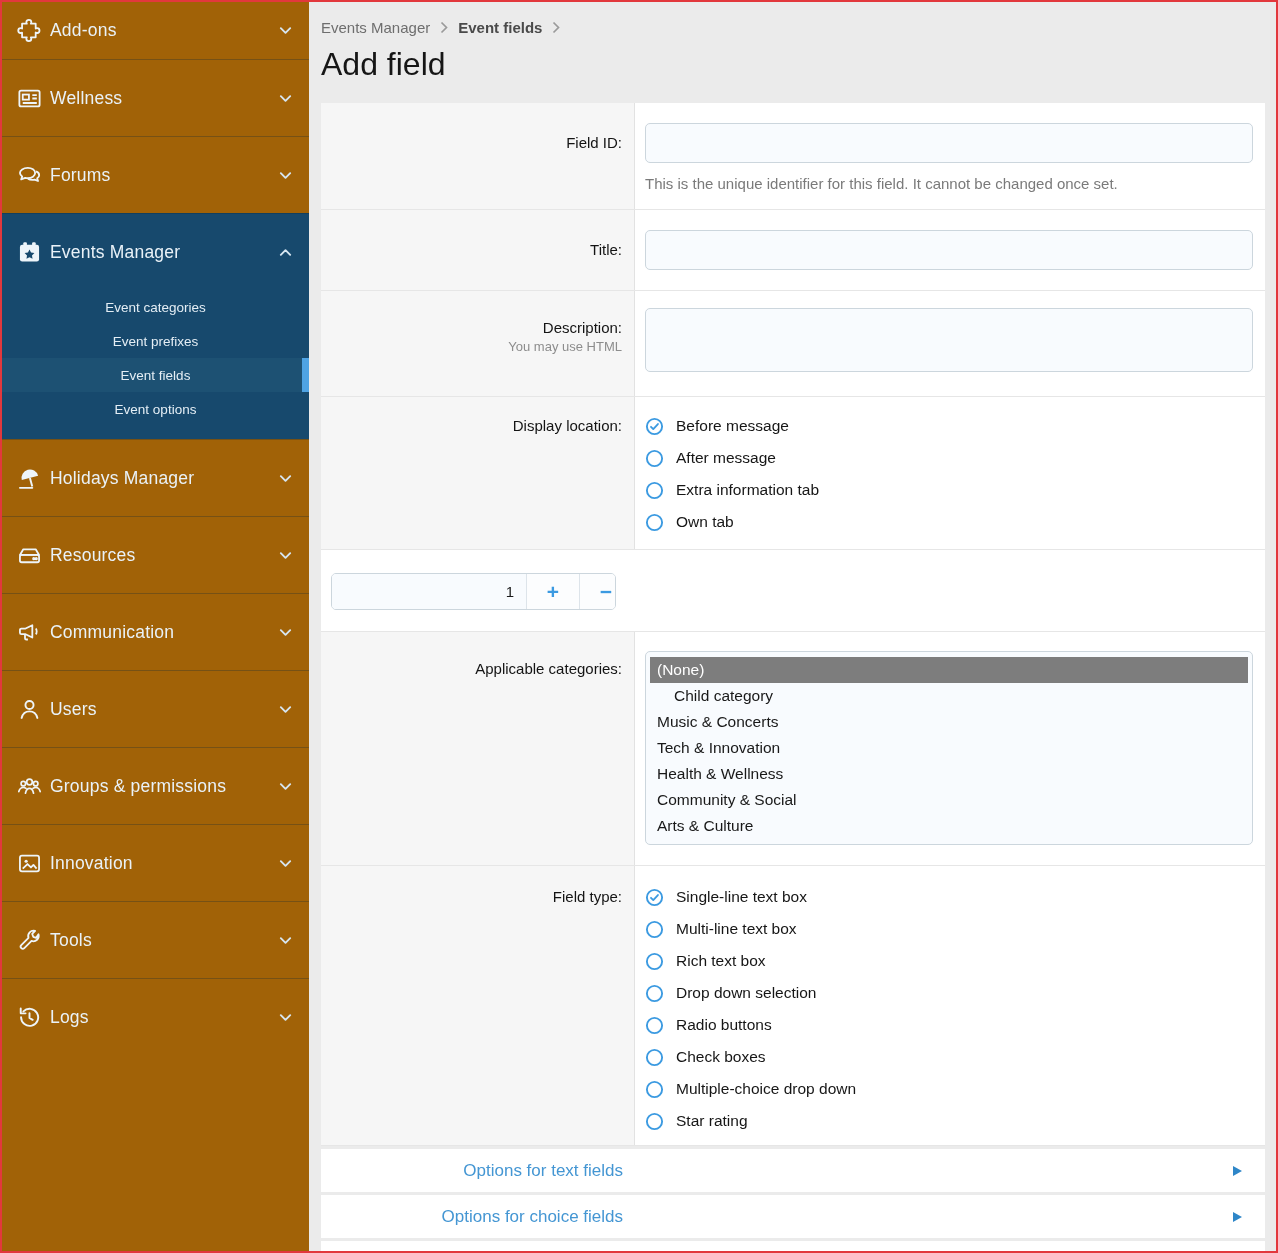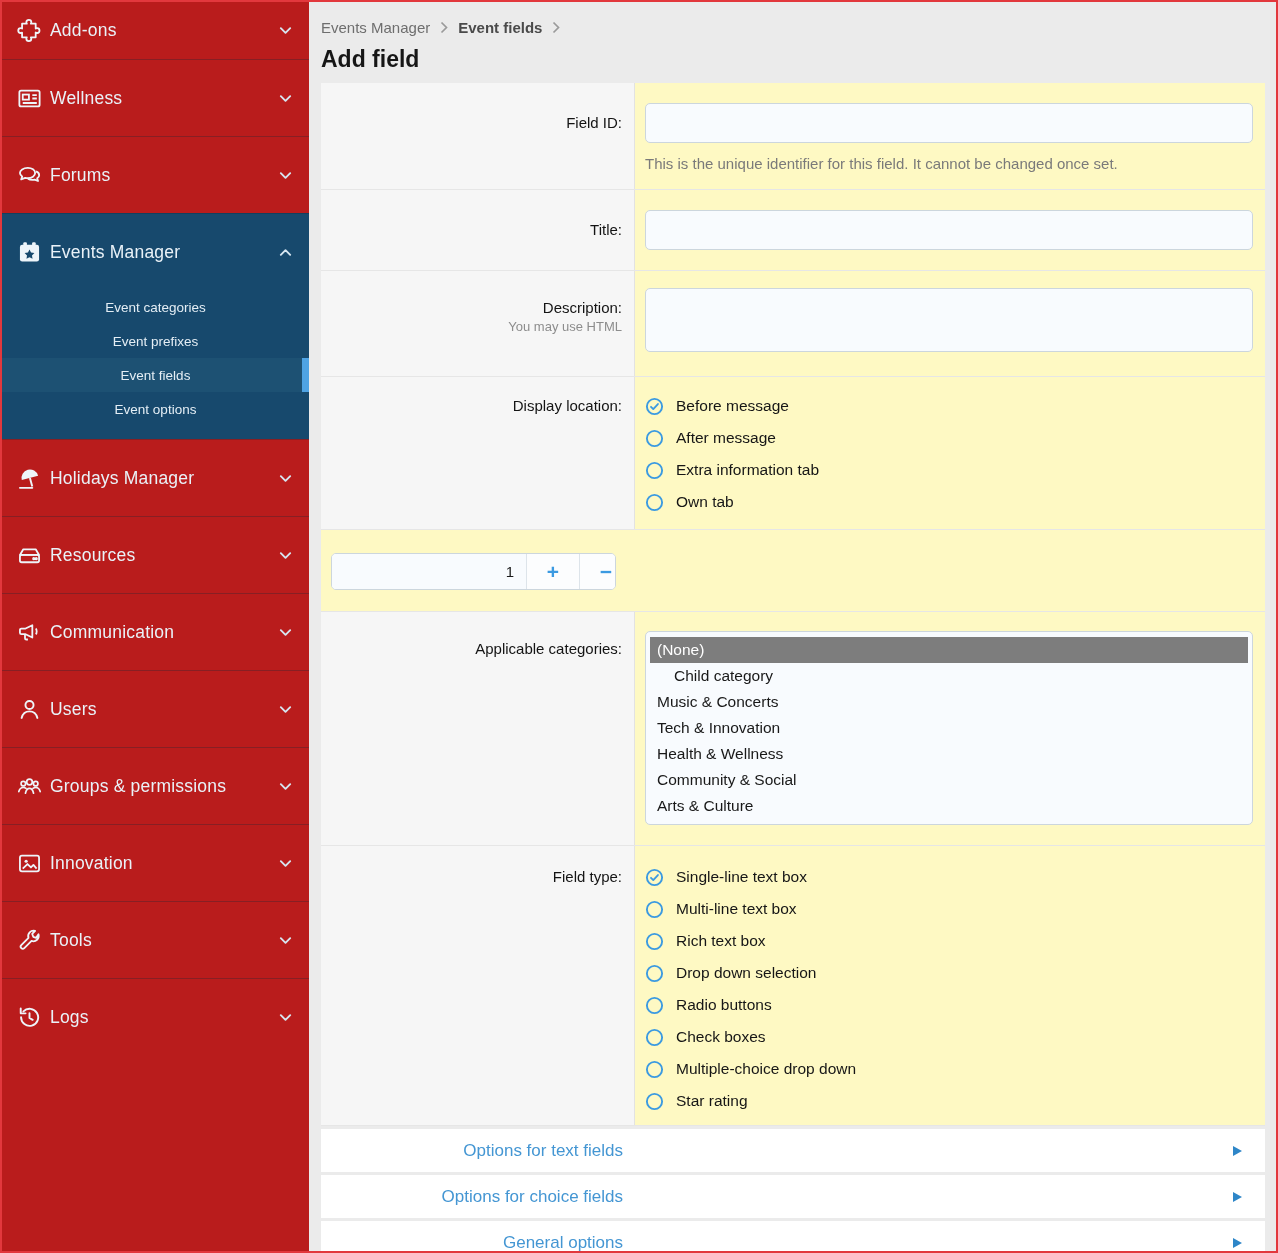--- a/index.html
+++ b/index.html
@@ -1,40 +1,40 @@
 <!DOCTYPE html>
 <html><head>
 <meta charset="utf-8">
 <style>
   html,body{margin:0;padding:0;}
   body{width:1278px;height:1253px;font-family:"Liberation Sans",sans-serif;background:#fff;}
   .screen{position:relative;width:1278px;height:1253px;box-sizing:border-box;border:2px solid #e2383d;display:flex;background:#ebebeb;overflow:hidden;}
 
   
-  .sidebar{width:307px;flex:none;background:#b91c1c;display:flex;flex-direction:column;overflow:hidden;}
+  .sidebar{width:307px;flex:none;background:#a16207;display:flex;flex-direction:column;overflow:hidden;}
   .nav-item{height:76px;flex:none;display:flex;align-items:center;padding:0 16px 0 14px;border-top:1px solid rgba(8,38,58,.28);cursor:pointer;}
   .nav-item.first{border-top:none;height:57px;}
   .nav-icon{width:34px;flex:none;display:flex;align-items:center;}
   .nav-label{font-size:17.5px;color:#eaf2f8;letter-spacing:.2px;flex:1;}
   .nav-chevron{margin-left:auto;display:flex;}
   .nav-group{background:#17496d;border-top:1px solid rgba(8,38,58,.28);padding-bottom:13px;flex:none;}
   .nav-group .nav-item{border-top:none;}
   .subnav-item{height:34px;display:flex;align-items:center;padding:0 14px;font-size:13.5px;color:#e4eef5;cursor:pointer;position:relative;justify-content:center;}
   .subnav-item.selected{background:#1d5173;}
   .subnav-item.selected::after{content:"";position:absolute;right:0;top:0;bottom:0;width:7px;background:#4fa3e3;}
 
   
   .content{flex:1;box-sizing:border-box;padding:15px 11px 0 12px;overflow:hidden;}
   .breadcrumb{display:flex;align-items:center;gap:10px;font-size:15px;color:#6e6e6e;height:20px;}
   .crumb{cursor:pointer;}
   .crumb-strong{color:#4a4a4a;font-weight:700;}
   .bc-sep{display:flex;align-items:center;}
-  .page-title{margin:9px 0 0 0;font-size:23px;font-weight:700;color:#161616;}
-
-  .form-card{margin-top:10px;background:#fef9c3;}
+  .page-title{margin:9px 0 0 0;font-size:32px;font-weight:400;color:#161616;}
+
+  .form-card{margin-top:20px;background:#ffffff;}
   .frow{display:flex;border-bottom:1px solid #e6e6e6;}
   .flabel{width:314px;flex:none;box-sizing:border-box;background:#f6f6f6;border-right:1px solid #e2e2e2;text-align:right;padding-right:12px;font-size:15px;color:#141414;}
   .fctrl{flex:1;box-sizing:border-box;padding-left:10px;padding-right:12px;}
   .fhint{display:block;font-size:13px;color:#8d8d8d;margin-top:3px;}
   .fexplain{font-size:15px;color:#7a7a7a;margin-top:12px;}
 
   .r1 .flabel{padding-top:31px;} .r1 .fctrl{padding-top:20px;padding-bottom:17px;}
   .r2 .flabel{padding-top:31px;} .r2 .fctrl{padding-top:20px;padding-bottom:20px;}
   .r3 .flabel{padding-top:28px;} .r3 .fctrl{padding-top:17px;padding-bottom:20px;}
   .r4 .flabel{padding-top:20px;} .r4 .fctrl{padding-top:13px;padding-bottom:11px;}

